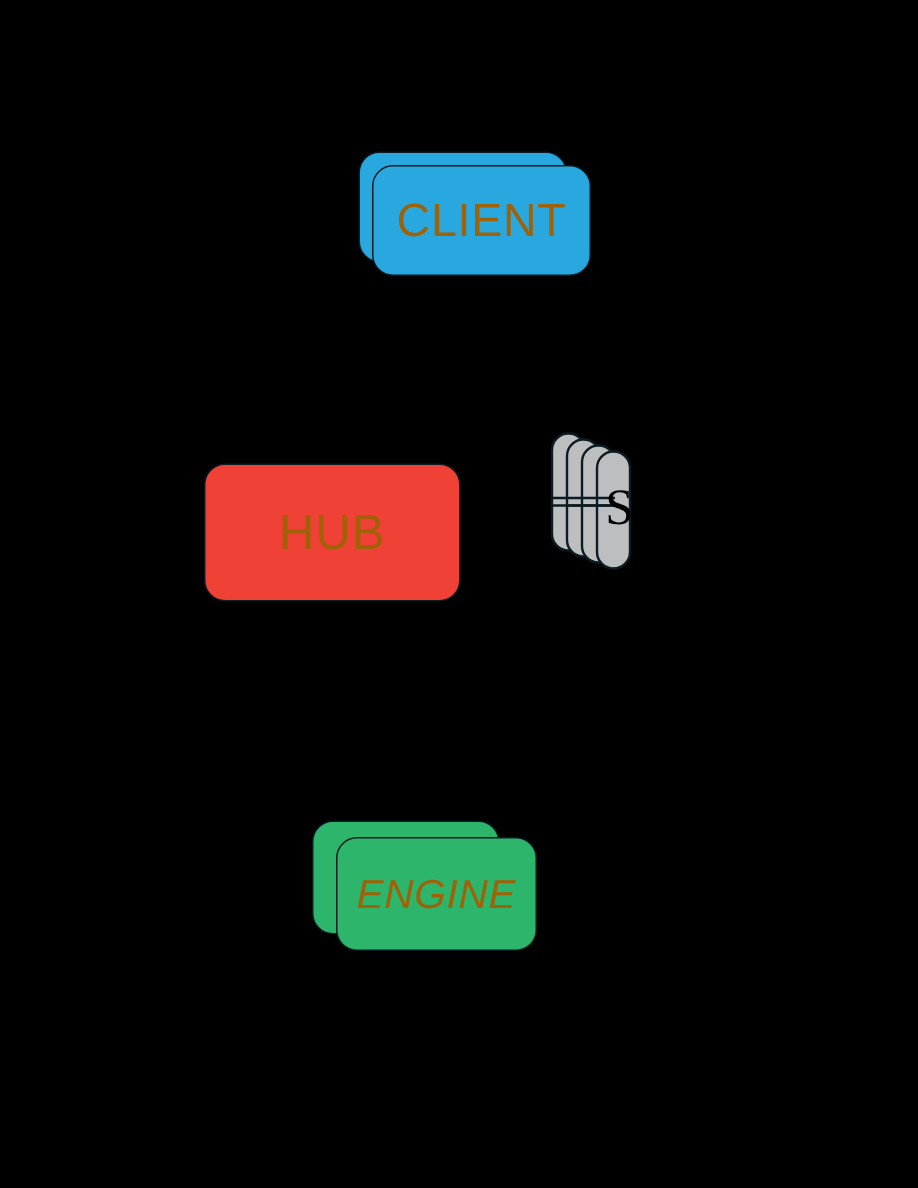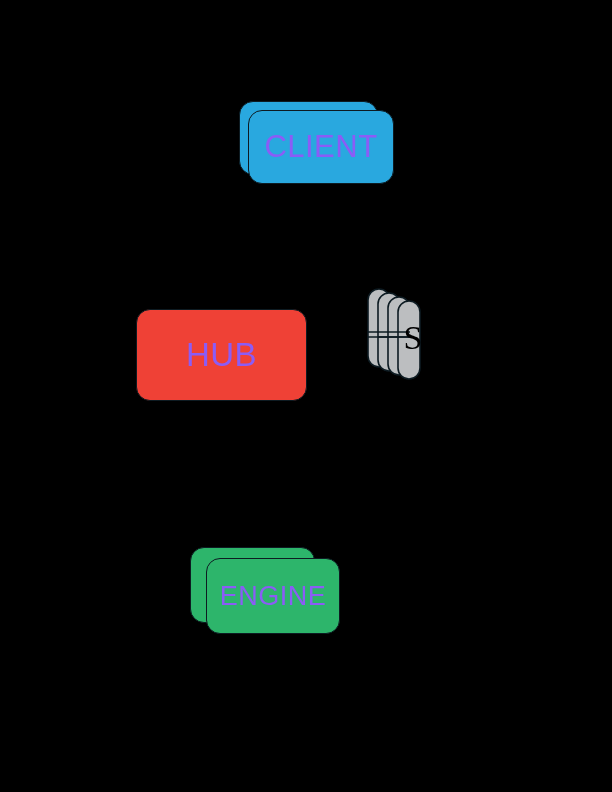--- a/index.html
+++ b/index.html
@@ -44,21 +44,21 @@
 
   .node-label {
     position: absolute;
     left: 0;
     top: 0;
     width: 100%;
     height: 100%;
     display: flex;
     align-items: center;
     justify-content: center;
-    color: #8b5cf6;
+    color: #a16207;
     font-weight: 400;
     letter-spacing: 0.5px;
     white-space: nowrap;
     user-select: none;
     text-align: center;
   }
 
   
   #node-client {
     left: 239px;
@@ -119,24 +119,25 @@
     top: 287px;
     width: 66px;
     height: 102px;
   }
   #node-storage svg {
     display: block;
   }
 
   
   #node-engine {
-    left: 190px;
+    left: 208px;
     top: 547px;
     width: 150px;
     height: 82px;
+    font-style: italic;
   }
   #node-engine .card-back {
     left: 0px;
     top: 0px;
     width: 125px;
     height: 76px;
     background: #2db56b;
     border: 1.4px solid #0d1b22;
     border-radius: 14px;
   }

